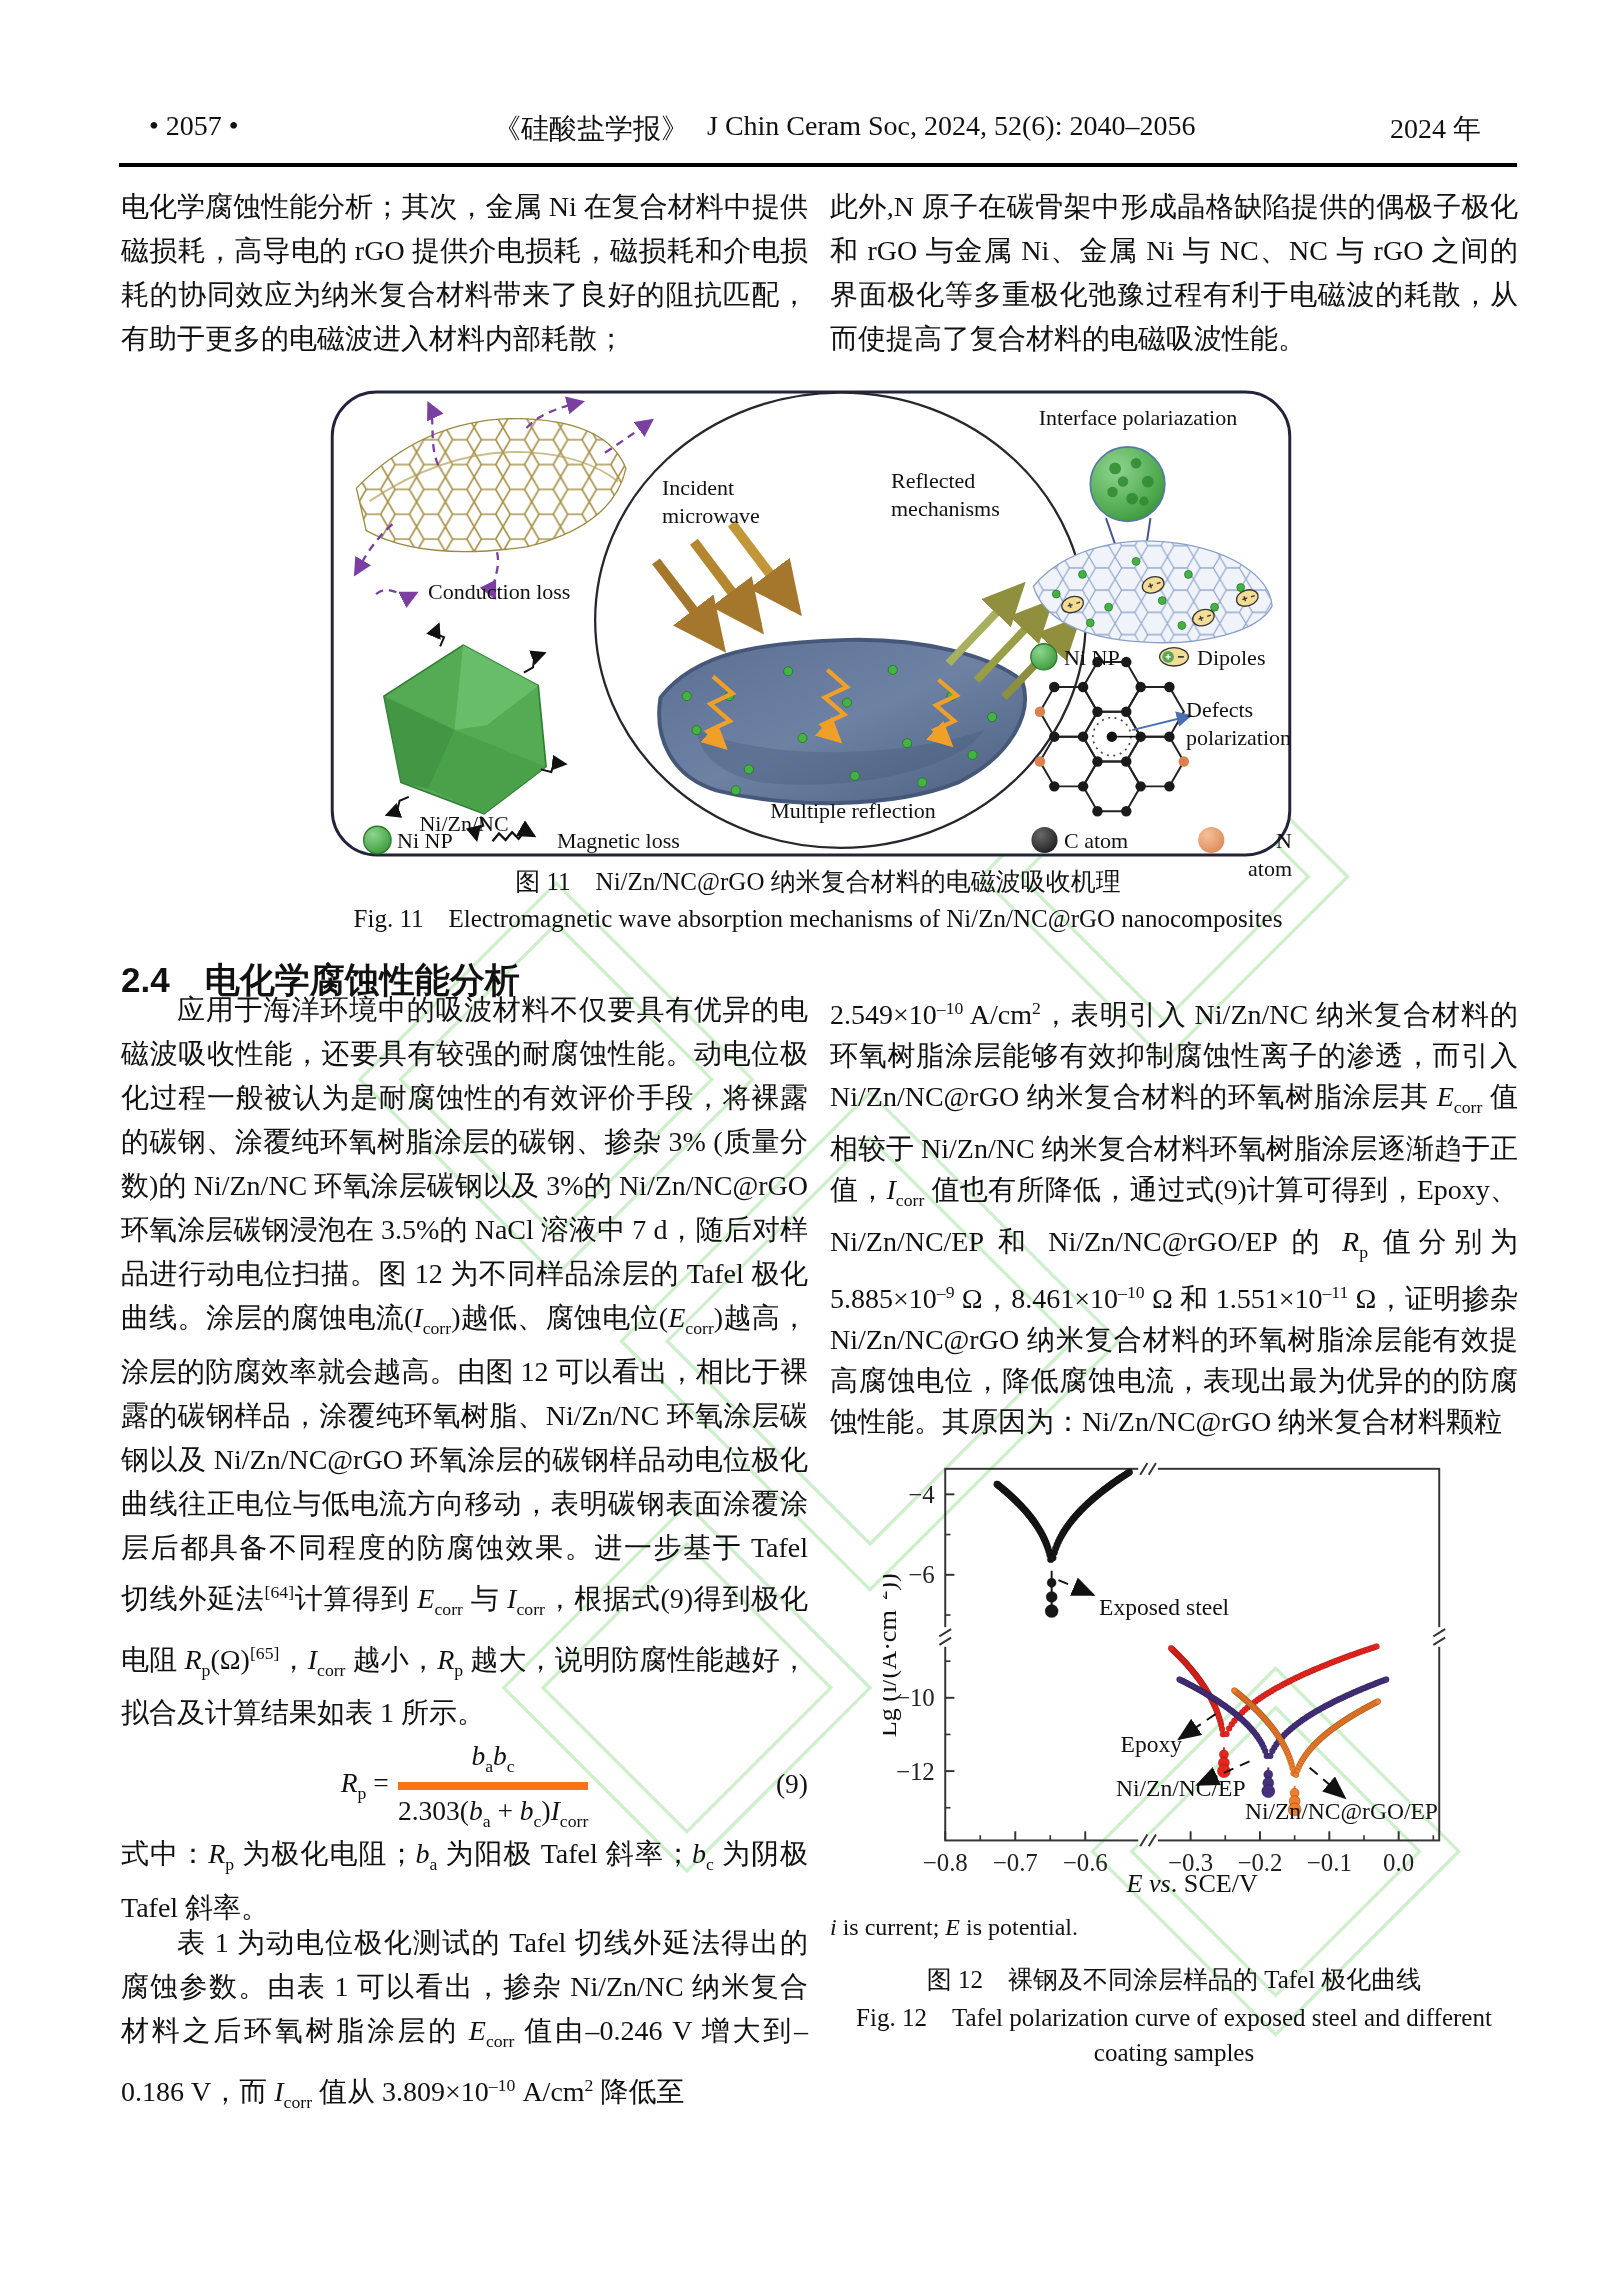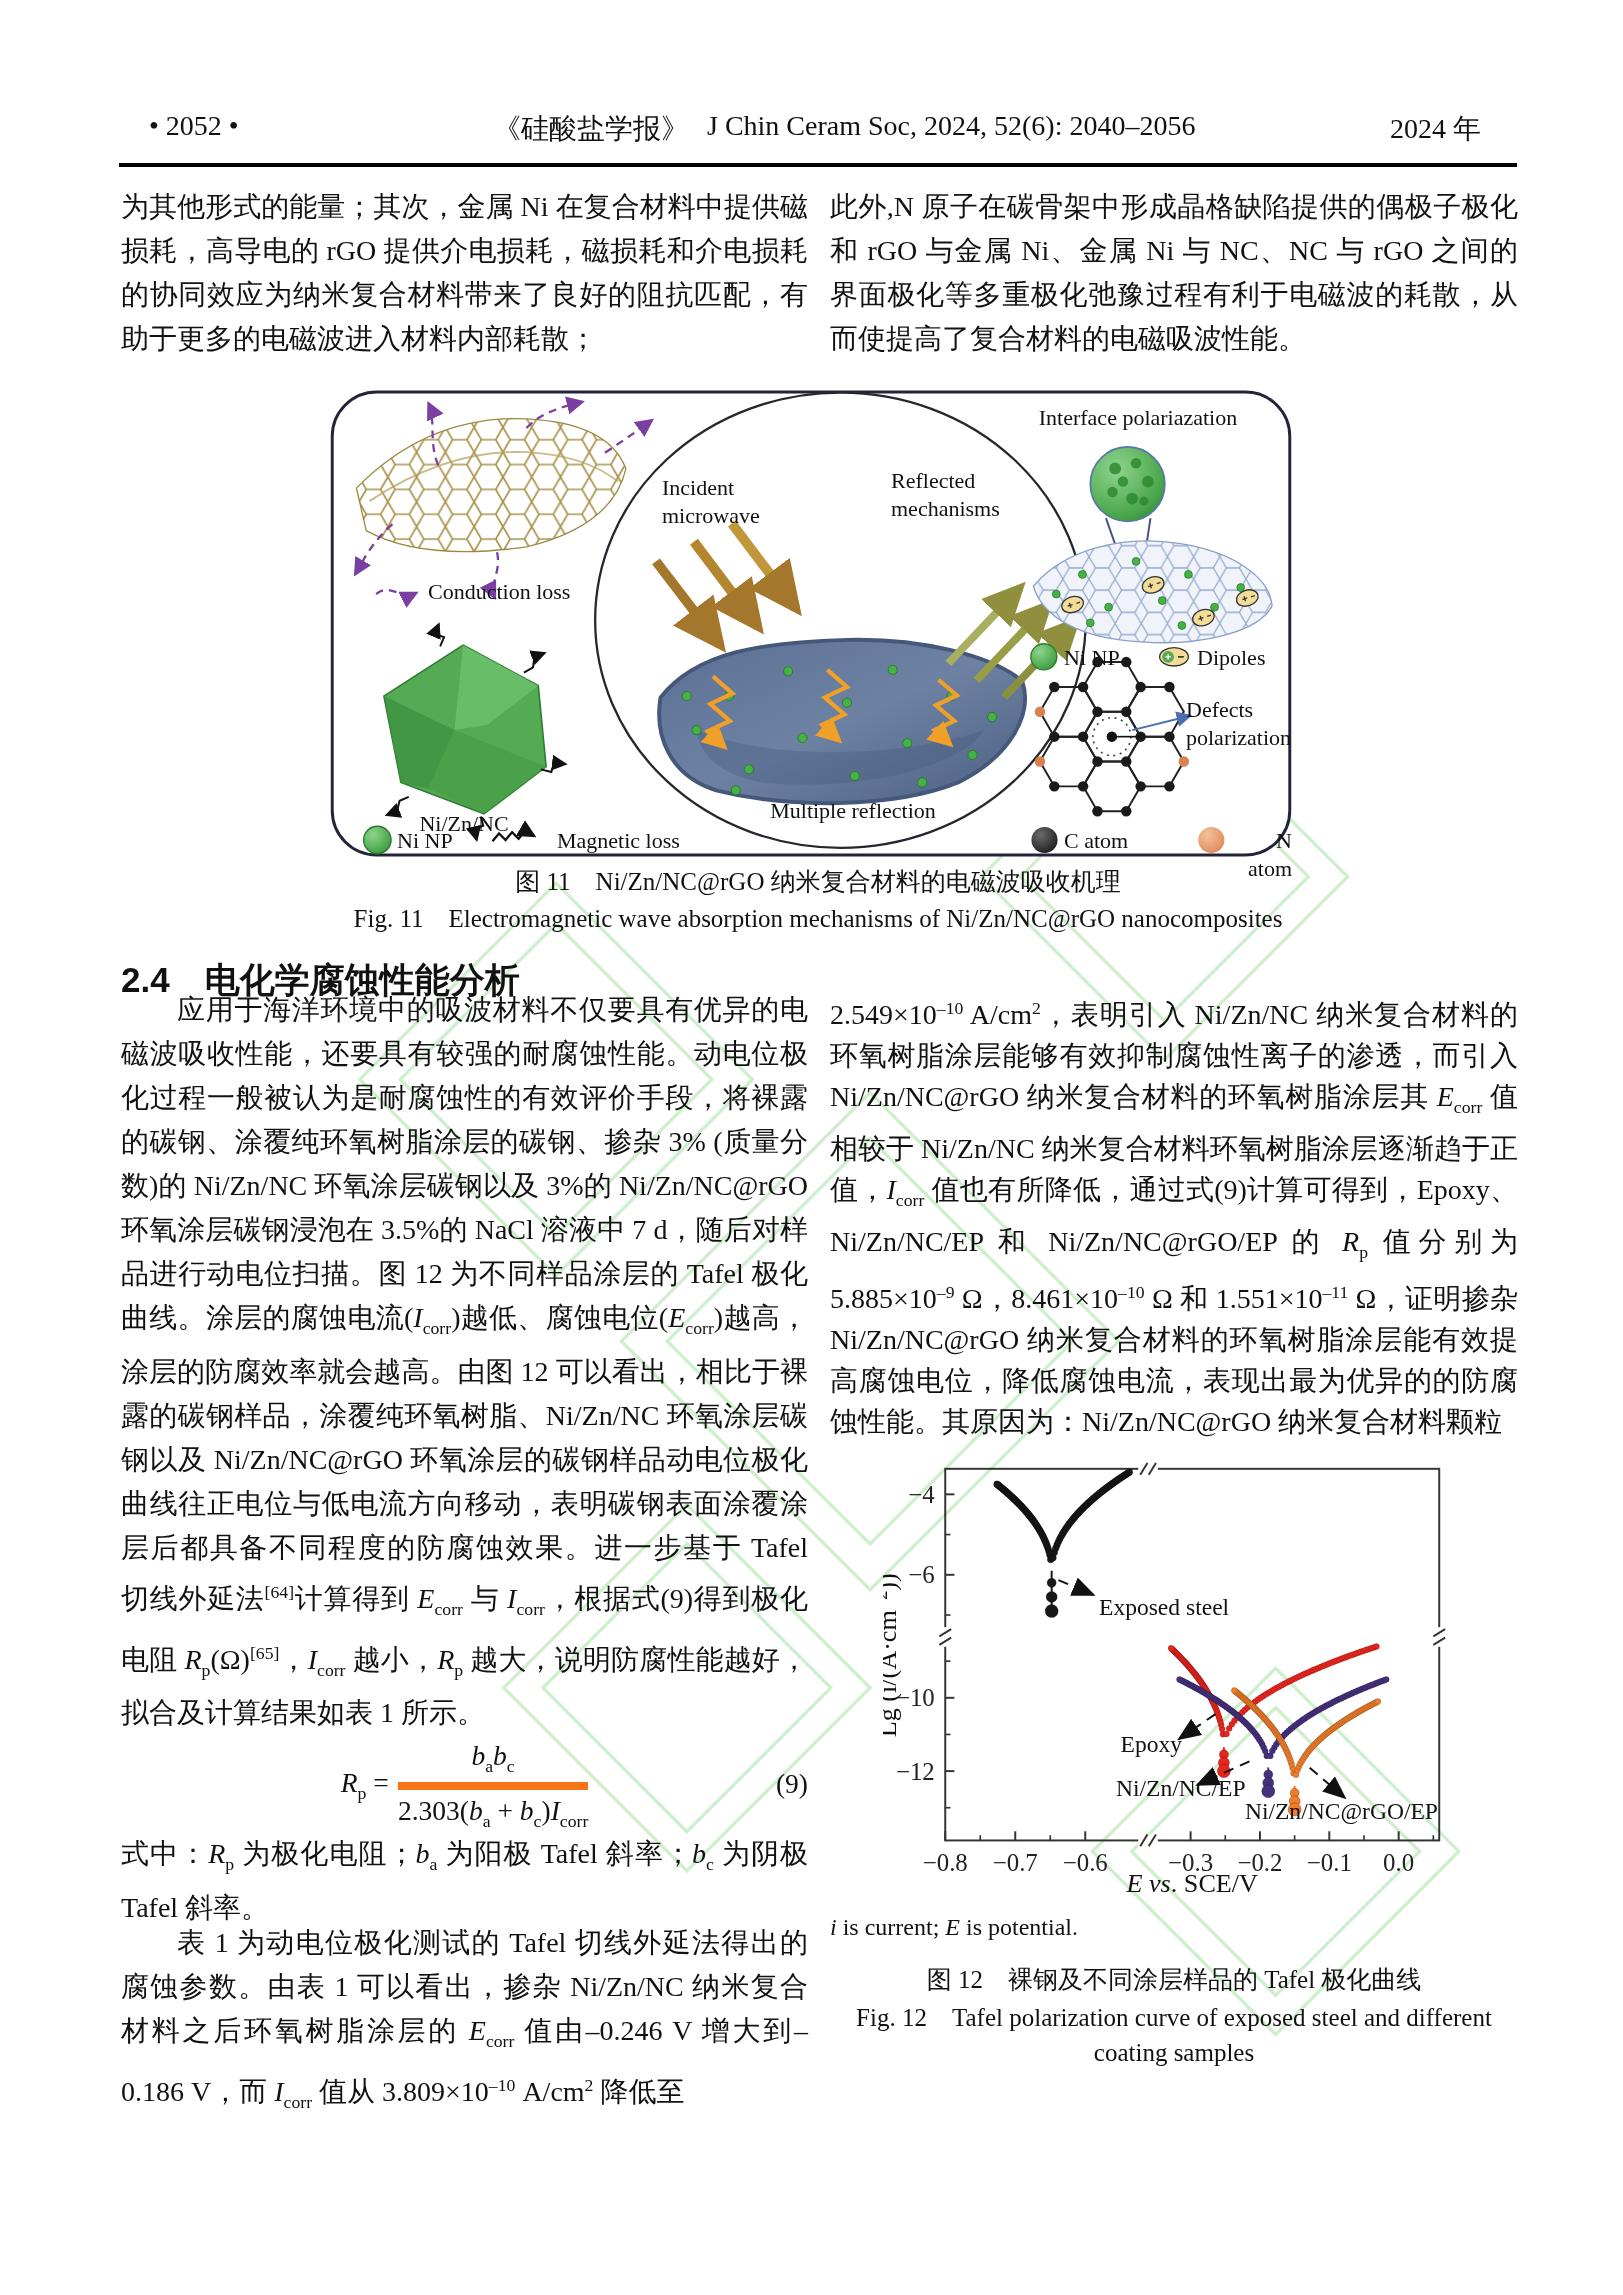--- a/index.html
+++ b/index.html
@@ -39,27 +39,27 @@
         <path d="M1330 1740 L1640 2050 L1330 2360 L1020 2050 Z"></path>
       <path d="M1780 1060 L2060 1340 L1780 1620 L1500 1340 Z"></path>
         <path d="M1780 1120 L2000 1340 L1780 1560 L1560 1340 Z"></path>
       <path d="M1050 2300 L1330 2580 L1050 2860 L770 2580 Z"></path>
         <path d="M1050 2360 L1270 2580 L1050 2800 L830 2580 Z"></path>
       <path d="M1950 2550 L2230 2830 L1950 3110 L1670 2830 Z"></path>
         <path d="M1950 2610 L2170 2830 L1950 3050 L1730 2830 Z"></path>
     </g>
   </svg>
 
-  <div class="abs hdr" style="left:149px;top:110px;">• 2052 •</div>
+  <div class="abs hdr" style="left:149px;top:110px;">• 2057 •</div>
   <div class="abs hdr" style="left:493px;top:110px;">《硅酸盐学报》</div>
   <div class="abs hdr" style="left:707px;top:110px;">J Chin Ceram Soc, 2024, 52(6): 2040–2056</div>
   <div class="abs hdr" style="left:1390px;top:110px;">2024 年</div>
   <div class="rule"></div>
 
-  <div class="col" style="left:121px;top:185px;">为其他形式的能量；其次，金属 Ni 在复合材料中提供磁损耗，高导电的 rGO 提供介电损耗，磁损耗和介电损耗的协同效应为纳米复合材料带来了良好的阻抗匹配，有助于更多的电磁波进入材料内部耗散；</div>
+  <div class="col" style="left:121px;top:185px;">电化学腐蚀性能分析；其次，金属 Ni 在复合材料中提供磁损耗，高导电的 rGO 提供介电损耗，磁损耗和介电损耗的协同效应为纳米复合材料带来了良好的阻抗匹配，有助于更多的电磁波进入材料内部耗散；</div>
   <div class="col rt" style="left:830px;top:185px;line-height:44px;">此外,N 原子在碳骨架中形成晶格缺陷提供的偶极子极化和 rGO 与金属 Ni、金属 Ni 与 NC、NC 与 rGO 之间的界面极化等多重极化弛豫过程有利于电磁波的耗散，从而使提高了复合材料的电磁吸波性能。</div>
 
   <div class="fig11">
     <svg width="962" height="467" viewBox="0 0 1470 714">
       <defs>
         <pattern id="hexT" width="44" height="38" patternUnits="userSpaceOnUse">
           <path d="M11 0 L33 0 L44 19 L33 38 L11 38 L0 19 Z" fill="none" stroke="#a8924a" stroke-width="2.5"></path>
         </pattern>
         <pattern id="hexB" width="40" height="34" patternUnits="userSpaceOnUse">
           <path d="M10 0 L30 0 L40 17 L30 34 L10 34 L0 17 Z" fill="none" stroke="#8aa0c8" stroke-width="2"></path>

